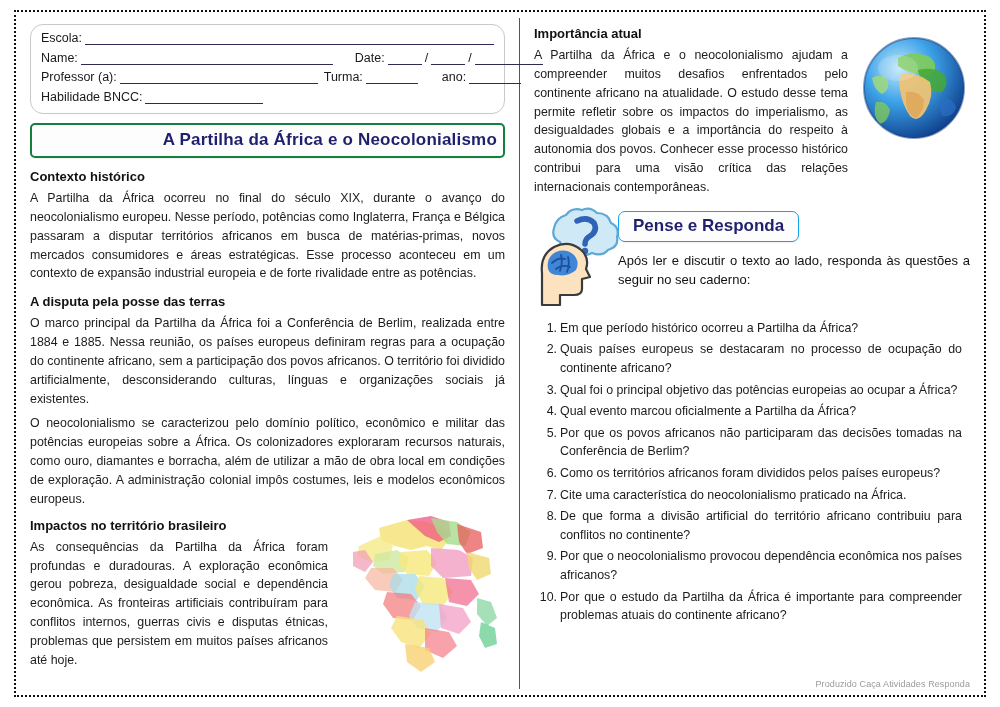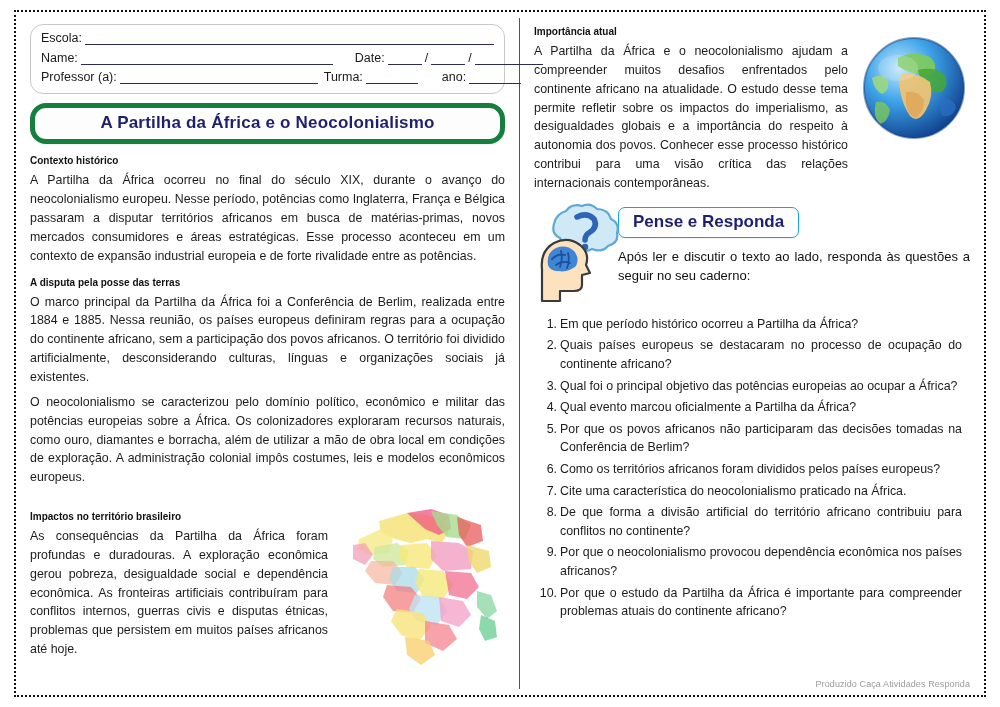--- a/index.html
+++ b/index.html
@@ -58,52 +58,52 @@
   }
   .form-row:last-child { margin-bottom: 1px; }
   .f-label { flex: none; padding-right: 3px; }
   .rule { border-bottom: 1px solid #2b2b55; height: 11px; flex: none; }
   .rule.grow { flex: 1 1 auto; }
   .slash { padding: 0 3px; }
 
   
   .title-banner {
     margin-top: 9px;
-    border: 5px solid #15803d;
-    border-radius: 16px;
+    border: 2px solid #15803d;
+    border-radius: 5px;
     background: #fdfdfd;
-    text-align: center;
+    text-align: right;
     padding: 5px 6px 6px 6px;
     box-shadow: 0 1px 1px rgba(0,0,0,.06);
   }
   .title-banner .t {
     font-size: 17px;
     font-weight: bold;
     color: #1f1f6e;
     letter-spacing: .2px;
   }
 
   
   h2.sec {
-    font-size: 10px;
+    font-size: 13px;
     font-weight: bold;
     color: #111;
     margin: 11px 0 5px 0;
   }
   p.body {
     font-size: 12.4px;
     line-height: 1.52;
     text-align: justify;
     margin: 0 0 6px 0;
     color: #1c1c1c;
   }
   p.body:last-child { margin-bottom: 0; }
 
   .impact-wrap {
-    margin-top: 24px;
+    margin-top: 9px;
     position: relative;
   }
   .impact-text { width: 298px; }
   .africa-map {
     position: absolute;
     right: -6px; top: -12px;
     width: 180px; height: 170px;
   }
 
   
@@ -202,20 +202,24 @@
           <span class="slash">/</span>
           <span class="rule" style="width:68px"></span>
         </div>
         <div class="form-row">
           <span class="f-label">Professor (a):</span>
           <span class="rule" style="width:198px"></span>
           <span class="f-label" style="padding-left:6px">Turma:</span>
           <span class="rule" style="width:52px"></span>
           <span class="f-label" style="padding-left:24px">ano:</span>
           <span class="rule" style="width:52px"></span>
+        </div>
+        <div class="form-row">
+          <span class="f-label">Habilidade BNCC:</span>
+          <span class="rule" style="width:118px"></span>
         </div>
       </div>
 
       <div class="title-banner">
         <div class="t">A Partilha da África e o Neocolonialismo</div>
       </div>
 
       <h2 class="sec">Contexto histórico</h2>
       <p class="body">A Partilha da África ocorreu no final do século XIX, durante o avanço do neocolonialismo europeu. Nesse período, potências como Inglaterra, França e Bélgica passaram a disputar territórios africanos em busca de matérias-primas, novos mercados consumidores e áreas estratégicas. Esse processo aconteceu em um contexto de expansão industrial europeia e de forte rivalidade entre as potências.</p>
 

